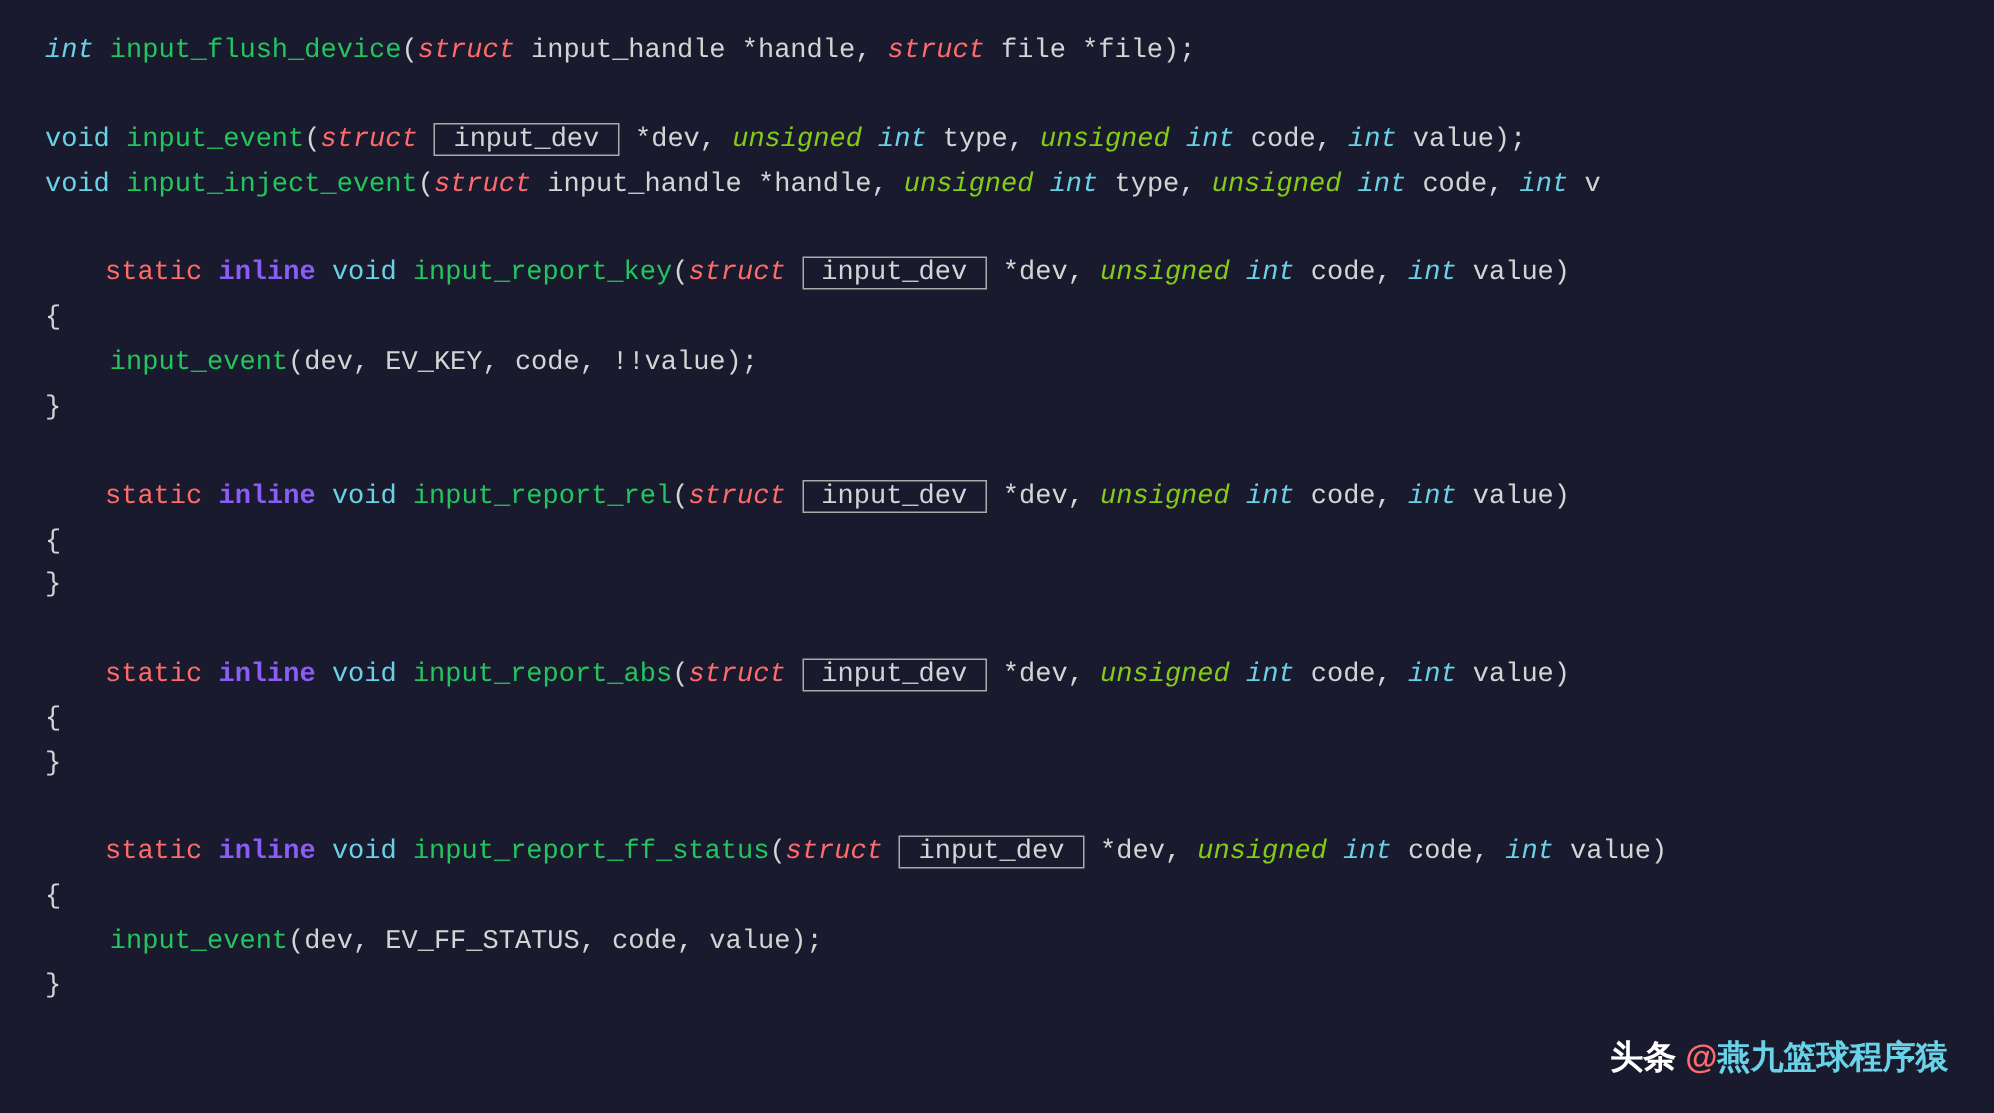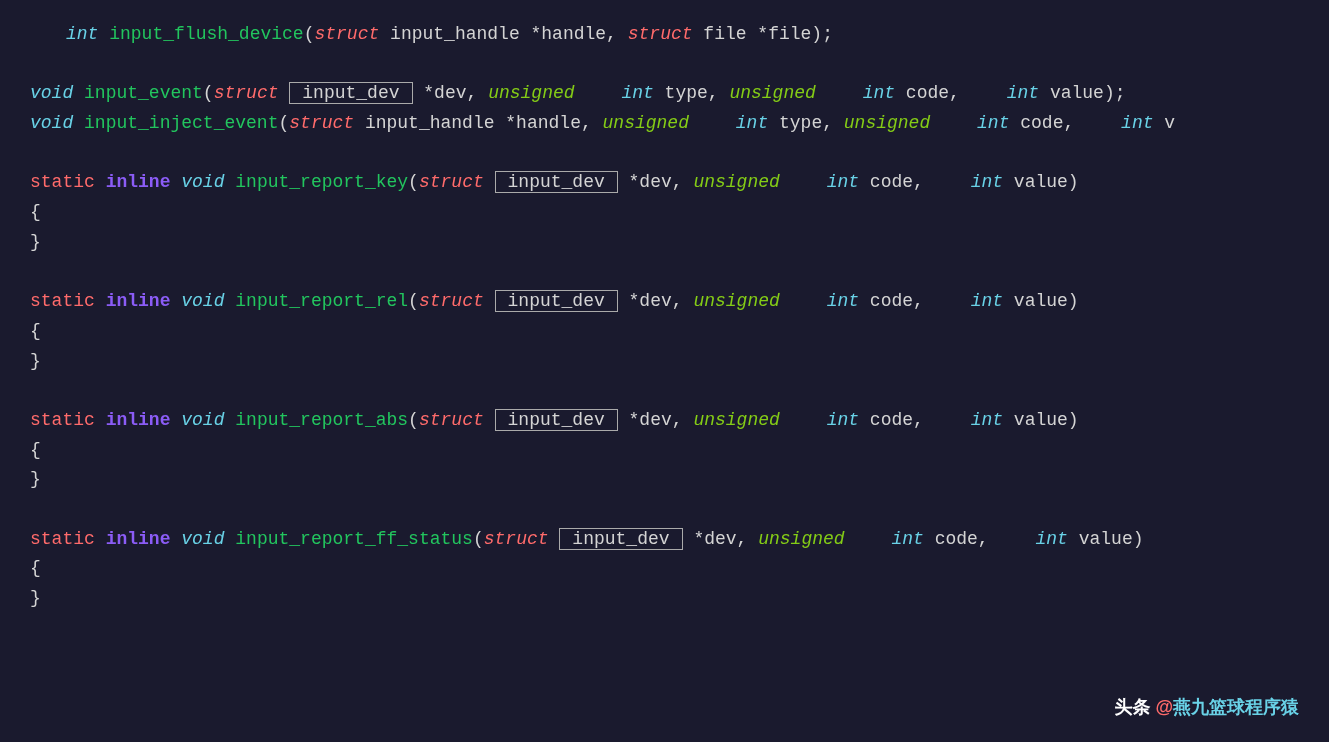--- a/index.html
+++ b/index.html
@@ -31,42 +31,42 @@
     .code-line {
       white-space: pre;
       display: block;
       line-height: 1.65;
     }
 
     .code-line.empty {
       height: 1.65em;
     }
 
-    .kw-static { color: #ff6b6b; font-weight: normal; }
+    .kw-static { color: #ff6b6b; font-weight: normal; margin-left: 40px; }
     .kw-inline { color: #8b5cf6; font-weight: bold; }
-    .kw-void { color: #69d2e7; font-style: italic; }
-    .kw-int { color: #69d2e7; font-style: italic; margin-left: 36px; }
+    .kw-void { color: #69d2e7; }
+    .kw-int { color: #69d2e7; font-style: italic; }
     .kw-struct { color: #ff6b6b; font-style: italic; }
     .kw-unsigned { color: #84cc16; font-style: italic; }
     .fn-name { color: #22c55e; }
     .plain { color: #d4d4d4; }
     .bracket { color: #d4d4d4; }
     .highlight-box {
       border: 1px solid #aaaaaa;
       padding: 0 12px;
       display: inline;
     }
 
     .watermark {
       position: absolute;
       bottom: 20px;
       right: 30px;
       color: #ffffff;
       font-family: 'Microsoft YaHei', '微软雅黑', sans-serif;
-      font-size: 18px;
+      font-size: 22px;
       font-weight: bold;
     }
     .watermark .at-sign { color: #ff6b6b; }
     .watermark .handle { color: #69d2e7; }
     .watermark .platform { color: #ffffff; }
   </style>
 </head>
 <body>
 
 <div class="code-container">
@@ -78,20 +78,21 @@
   <span class="code-line"><span class="kw-void">void</span><span class="plain"> </span><span class="fn-name">input_event</span><span class="plain">(</span><span class="kw-struct">struct</span><span class="plain"> </span><span class="highlight-box">input_dev</span><span class="plain"> *dev, </span><span class="kw-unsigned">unsigned</span><span class="plain"> </span><span class="kw-int">int</span><span class="plain"> type, </span><span class="kw-unsigned">unsigned</span><span class="plain"> </span><span class="kw-int">int</span><span class="plain"> code, </span><span class="kw-int">int</span><span class="plain"> value);</span></span>
 
   <span class="code-line"><span class="kw-void">void</span><span class="plain"> </span><span class="fn-name">input_inject_event</span><span class="plain">(</span><span class="kw-struct">struct</span><span class="plain"> input_handle *handle, </span><span class="kw-unsigned">unsigned</span><span class="plain"> </span><span class="kw-int">int</span><span class="plain"> type, </span><span class="kw-unsigned">unsigned</span><span class="plain"> </span><span class="kw-int">int</span><span class="plain"> code, </span><span class="kw-int">int</span><span class="plain"> v</span></span>
 
   <span class="code-line empty"> </span>
 
   <span class="code-line"><span class="kw-static">static</span><span class="plain"> </span><span class="kw-inline">inline</span><span class="plain"> </span><span class="kw-void">void</span><span class="plain"> </span><span class="fn-name">input_report_key</span><span class="plain">(</span><span class="kw-struct">struct</span><span class="plain"> </span><span class="highlight-box">input_dev</span><span class="plain"> *dev, </span><span class="kw-unsigned">unsigned</span><span class="plain"> </span><span class="kw-int">int</span><span class="plain"> code, </span><span class="kw-int">int</span><span class="plain"> value)</span></span>
 
   <span class="code-line"><span class="bracket">{</span></span>
 
+  <span class="code-line"><span class="plain">    </span><span class="fn-name">input_event</span><span class="plain">(dev, EV_KEY, code, !!value);</span></span>
 
   <span class="code-line"><span class="bracket">}</span></span>
 
   <span class="code-line empty"> </span>
 
   <span class="code-line"><span class="kw-static">static</span><span class="plain"> </span><span class="kw-inline">inline</span><span class="plain"> </span><span class="kw-void">void</span><span class="plain"> </span><span class="fn-name">input_report_rel</span><span class="plain">(</span><span class="kw-struct">struct</span><span class="plain"> </span><span class="highlight-box">input_dev</span><span class="plain"> *dev, </span><span class="kw-unsigned">unsigned</span><span class="plain"> </span><span class="kw-int">int</span><span class="plain"> code, </span><span class="kw-int">int</span><span class="plain"> value)</span></span>
 
   <span class="code-line"><span class="bracket">{</span></span>
 
 
@@ -105,20 +106,21 @@
 
 
   <span class="code-line"><span class="bracket">}</span></span>
 
   <span class="code-line empty"> </span>
 
   <span class="code-line"><span class="kw-static">static</span><span class="plain"> </span><span class="kw-inline">inline</span><span class="plain"> </span><span class="kw-void">void</span><span class="plain"> </span><span class="fn-name">input_report_ff_status</span><span class="plain">(</span><span class="kw-struct">struct</span><span class="plain"> </span><span class="highlight-box">input_dev</span><span class="plain"> *dev, </span><span class="kw-unsigned">unsigned</span><span class="plain"> </span><span class="kw-int">int</span><span class="plain"> code, </span><span class="kw-int">int</span><span class="plain"> value)</span></span>
 
   <span class="code-line"><span class="bracket">{</span></span>
 
+  <span class="code-line"><span class="plain">    </span><span class="fn-name">input_event</span><span class="plain">(dev, EV_FF_STATUS, code, value);</span></span>
 
   <span class="code-line"><span class="bracket">}</span></span>
 
   <div class="watermark">
     <span class="platform">头条</span>
     <span class="at-sign"> @</span><span class="handle">燕九篮球程序猿</span>
   </div>
 
 </div>
 

